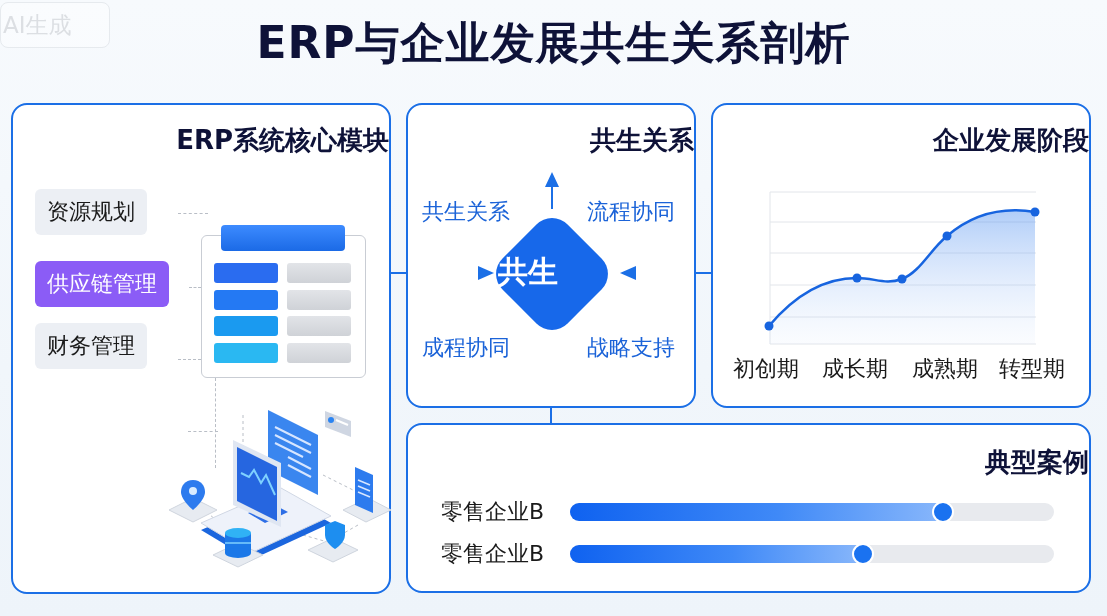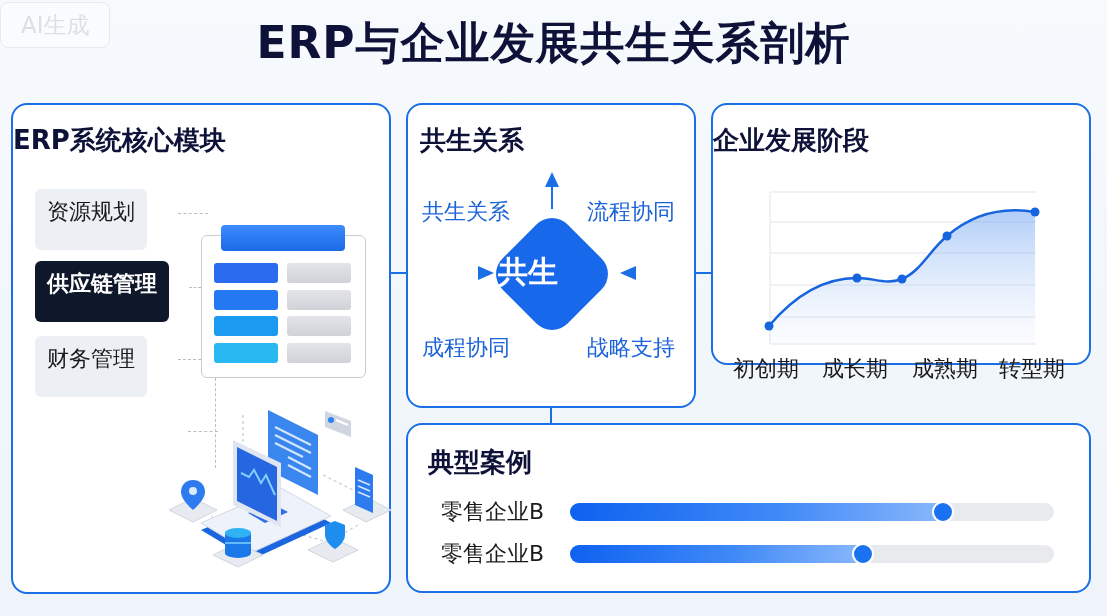--- a/index.html
+++ b/index.html
@@ -6,41 +6,41 @@
   html, body { width: 1107px; height: 616px; overflow: hidden; }
   body {
     position: relative;
     font-family: "DejaVu Sans", "Liberation Sans", sans-serif;
     background: linear-gradient(180deg, #f7fafd 0%, #f1f6fb 60%, #eef4fa 100%);
     color: #111;
   }
   .ai-badge {
     position: absolute; left: 0; top: 2px; width: 110px; height: 46px;
     border: 1.5px solid #e6eaee; border-radius: 8px;
-    color: #dcdfe3; font-size: 23px; line-height: 44px; padding-left: 20px;
+    color: #dcdfe3; font-size: 23px; line-height: 44px; padding-left: 2px;
     background: rgba(255,255,255,0.4);
   }
   .main-title {
     position: absolute; left: 0; width: 1107px; top: 14px; text-align: center;
     font-size: 44px; font-weight: bold; color: #0e1238; letter-spacing: 1px;
   }
   .panel {
     position: absolute; background: #fff; border: 2px solid #1b6fe6; border-radius: 16px;
   }
   .panel-title {
-    position: absolute; left: 0; right: 0; text-align: left;
+    position: absolute; left: 0; right: 0; text-align: right;
     font-size: 26px; font-weight: bold; color: #0e1238;
   }
   
   #p-modules { left: 11px; top: 103px; width: 380px; height: 491px; }
   .module-tag {
-    position: absolute; left: 22px; height: 61px; border-radius: 6px;
+    position: absolute; left: 22px; height: 46px; border-radius: 6px;
     background: #eceff4; color: #1a1a1a; font-size: 22px; line-height: 46px; padding: 0 12px;
   }
-  .module-tag.active { background: #0f172a; color: #fff; font-weight: bold; }
+  .module-tag.active { background: #8b5cf6; color: #fff; }
   .dash { position: absolute; border-top: 1px dashed #b9bec6; }
   .vdash { position: absolute; border-left: 1px dashed #b9bec6; }
   .table-card {
     position: absolute; left: 188px; top: 130px; width: 165px; height: 143px;
     border: 1.5px solid #c9cdd4; border-radius: 6px; background: #fff;
   }
   .table-head {
     position: absolute; left: 208px; top: 120px; width: 124px; height: 26px;
     border-radius: 4px; background: linear-gradient(180deg,#3d8bff,#1b6ae6);
   }
@@ -52,21 +52,21 @@
   .diamond {
     position: absolute; left: 506px; top: 228px; width: 92px; height: 92px;
     background: #1768ea; border-radius: 22px; transform: rotate(45deg);
   }
   .diamond-text {
     position: absolute; left: 498px; top: 252px; width: 108px; text-align: left;
     color: #fff; font-size: 30px; font-weight: bold;
   }
   .line { position: absolute; background: #1b6fe6; }
   
-  #p-stages { left: 711px; top: 103px; width: 380px; height: 262px; }
+  #p-stages { left: 711px; top: 103px; width: 380px; height: 305px; }
   .stage-label { position: absolute; top: 354px; font-size: 22px; color: #1a1a1a; }
   
   #p-cases { left: 406px; top: 423px; width: 685px; height: 170px; }
   .case-label { position: absolute; font-size: 22px; color: #1a1a1a; }
   .track { position: absolute; left: 570px; width: 484px; height: 18px; border-radius: 9px; background: #e8eaee; }
   .fill { position: absolute; left: 0; top: 0; height: 18px; border-radius: 9px; background: linear-gradient(90deg,#0f62f0 0%,#3f89f7 55%,#8ab8fb 100%); }
   .knob { position: absolute; top: -2px; width: 22px; height: 22px; border-radius: 50%; background: #1a72f0; border: 2px solid #fff; }
 </style>
 </head>
 <body>
@@ -76,21 +76,21 @@
 
 <div class="line" style="left:391px;top:272px;width:100px;height:2px;"></div>
 <div class="line" style="left:622px;top:272px;width:90px;height:2px;"></div>
 <div class="line" style="left:550px;top:333px;width:2px;height:92px;"></div>
 
 <div class="panel" id="p-modules">
   <div class="panel-title" style="top:18px;">ERP系统核心模块</div>
 
   <div class="module-tag" style="top:84px;">资源规划</div>
   <div class="module-tag active" style="top:156px;">供应链管理</div>
-  <div class="module-tag" style="top:231px;">财务管理</div>
+  <div class="module-tag" style="top:218px;">财务管理</div>
 
   <div class="dash" style="left:165px;top:108px;width:30px;"></div>
   <div class="dash" style="left:176px;top:182px;width:12px;"></div>
   <div class="dash" style="left:165px;top:254px;width:23px;"></div>
   <div class="dash" style="left:175px;top:326px;width:30px;"></div>
   <div class="vdash" style="left:202px;top:273px;height:90px;"></div>
 
   <div class="table-card">
     <div class="cell" style="left:12px;top:27px;width:64px;background:#2a6cf0;"></div>
     <div class="cell" style="left:12px;top:54px;width:64px;background:#2479f3;"></div>

